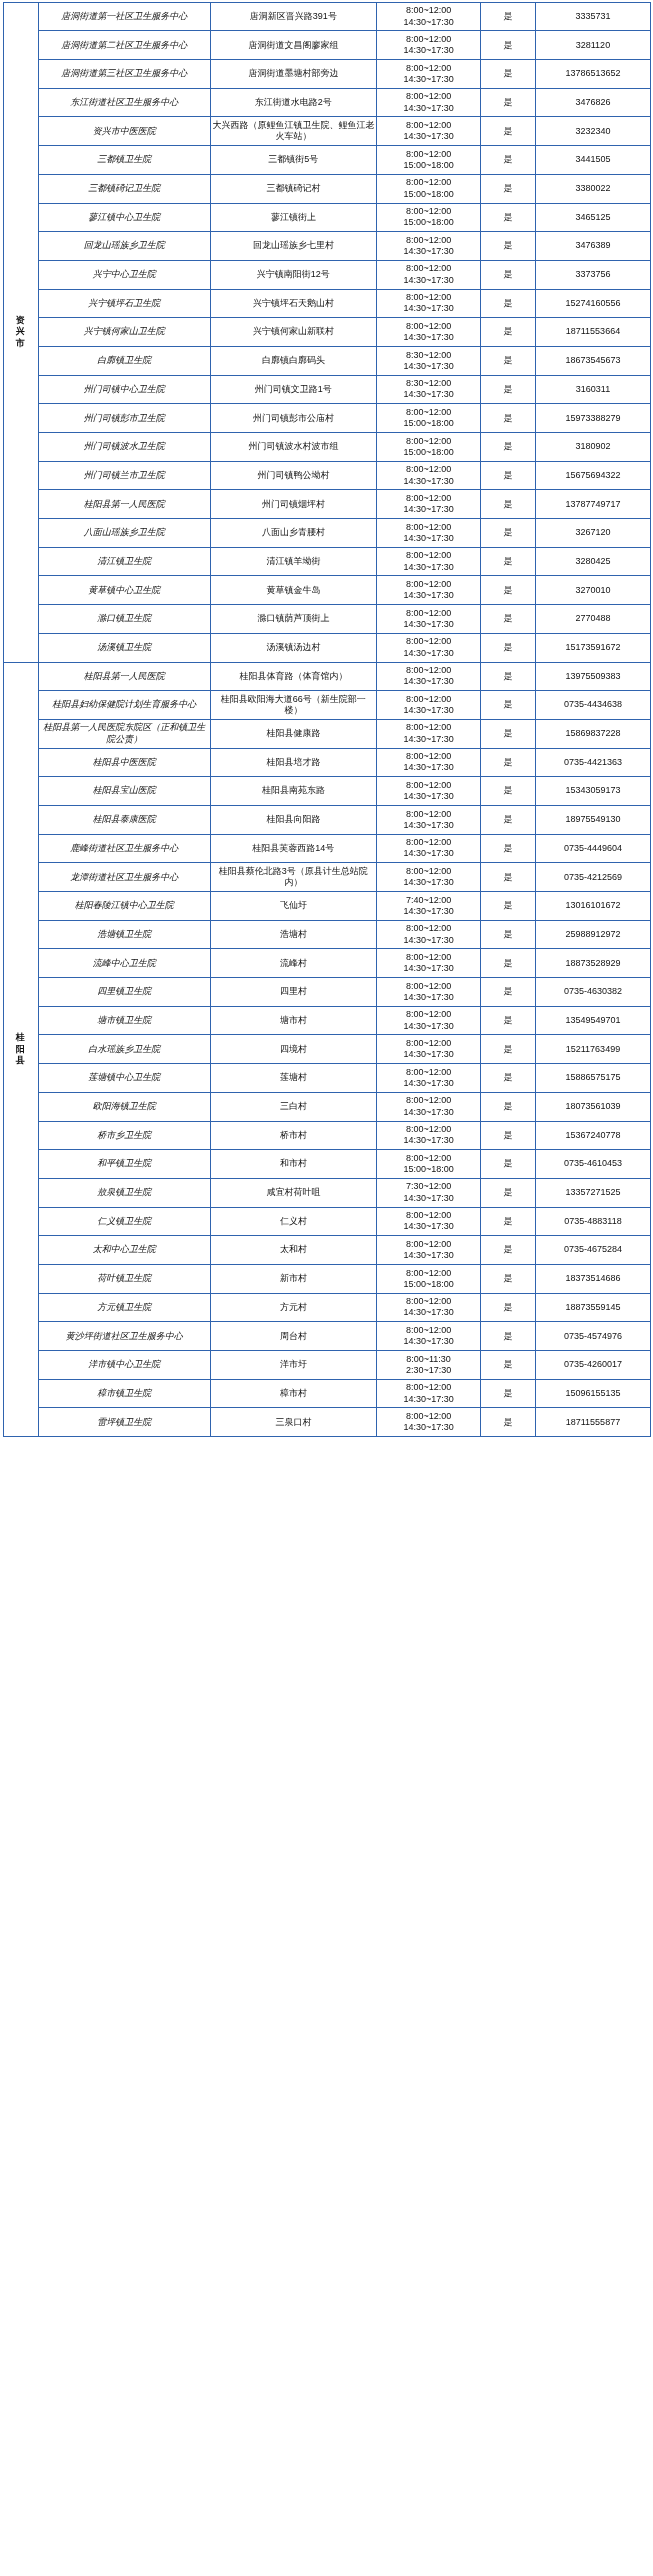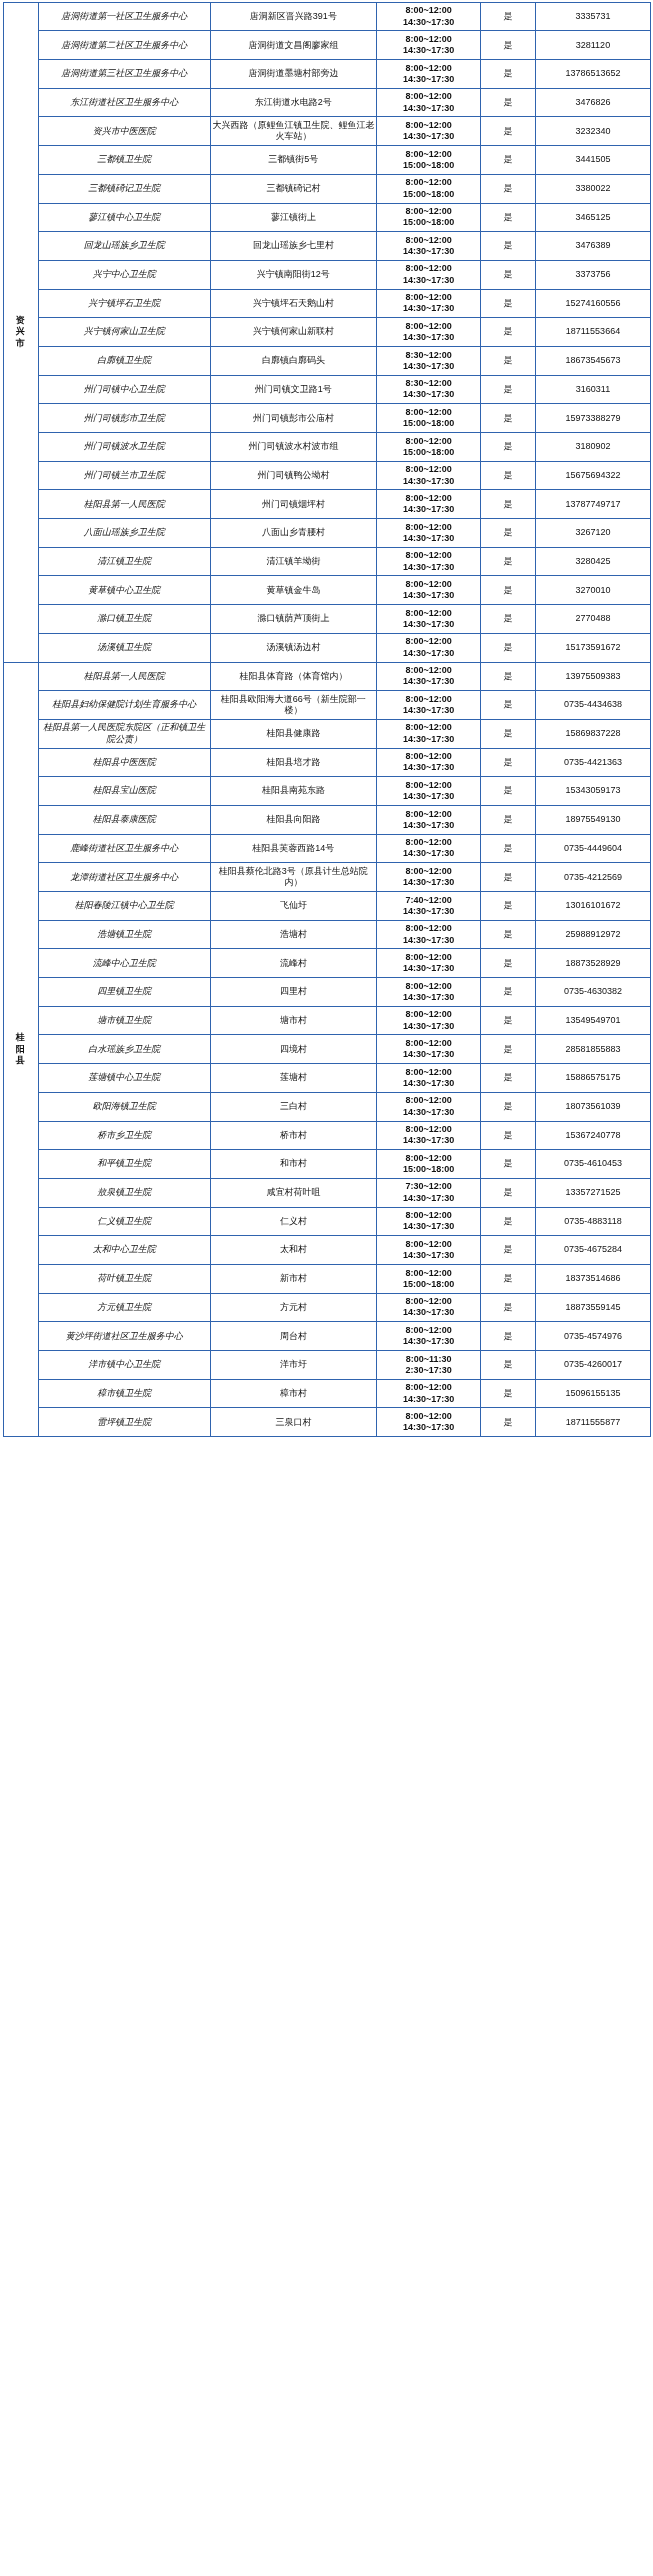--- a/index.html
+++ b/index.html
@@ -46,21 +46,20 @@
   }
   td.addr {
     width: 123px;
   }
   td.time {
     width: 75px;
     font-size: 8.7px;
     text-align: left;
     padding-left: 5.2px;
     line-height: 1.3;
-    font-weight: bold;
   }
   td.yes {
     width: 38px;
   }
   td.tel {
     width: 83px;
     font-size: 9px;
   }
   .vregion span {
     display: block;
@@ -451,21 +450,21 @@
           <td class="tel">13549549701</td>
         </tr>
         <tr>
           <td class="org">白水瑶族乡卫生院</td>
           <td class="addr">四境村</td>
           <td class="time">
             <span class="time-line">8:00~12:00</span>
             <span class="time-line">14:30~17:30</span>
           </td>
           <td class="yes">是</td>
-          <td class="tel">28581855883</td>
+          <td class="tel">15211763499</td>
         </tr>
         <tr>
           <td class="org">莲塘镇中心卫生院</td>
           <td class="addr">莲塘村</td>
           <td class="time">
             <span class="time-line">8:00~12:00</span>
             <span class="time-line">14:30~17:30</span>
           </td>
           <td class="yes">是</td>
           <td class="tel">15886575175</td>

